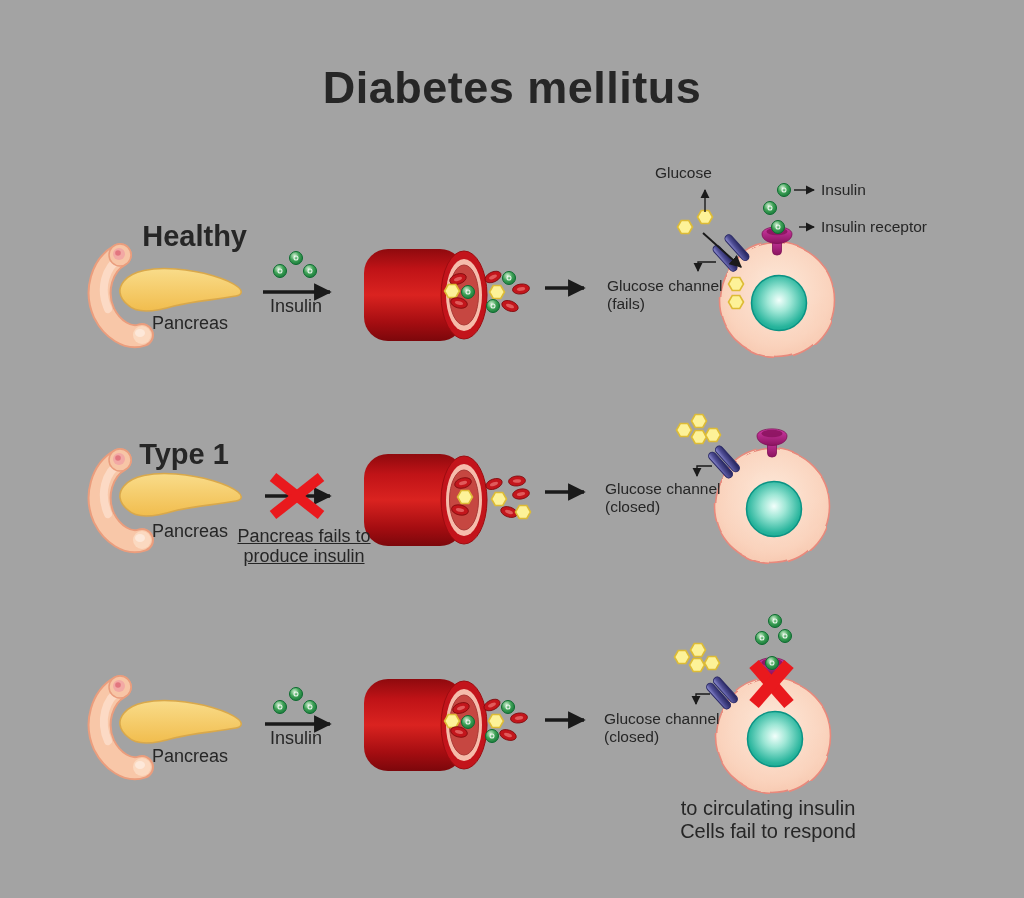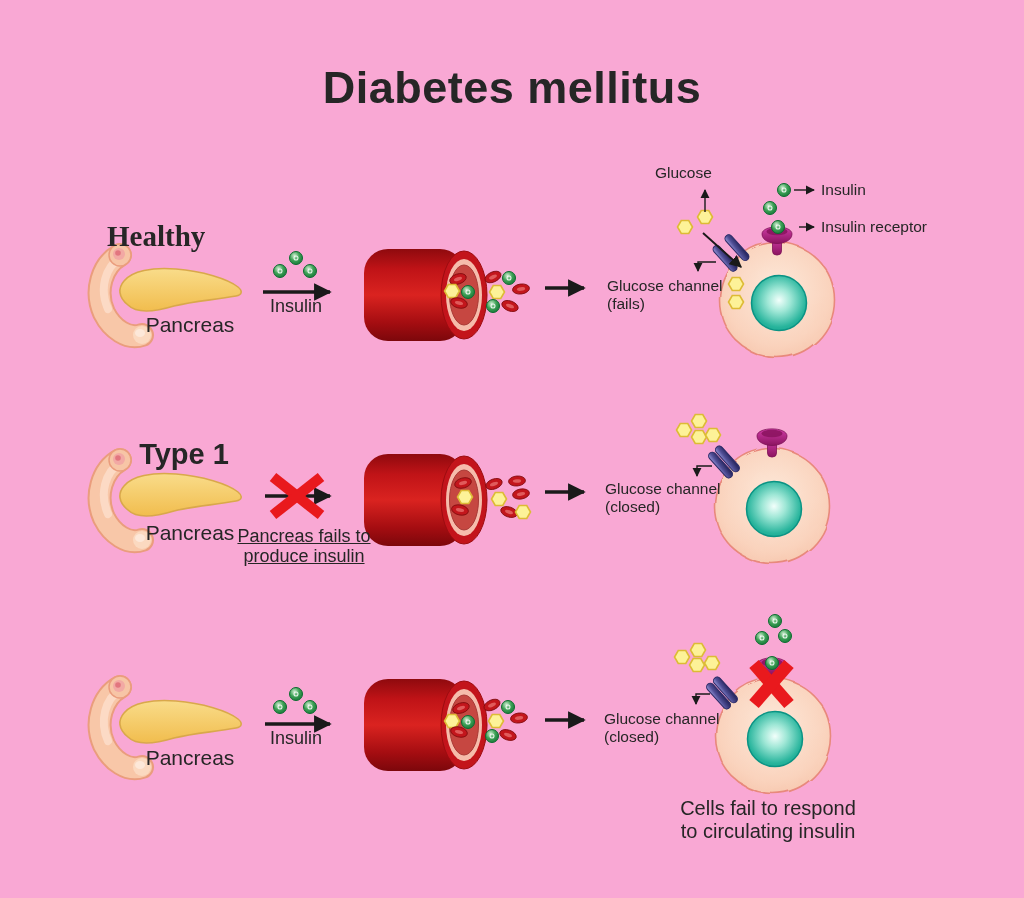--- a/index.html
+++ b/index.html
@@ -1,25 +1,25 @@
 <!DOCTYPE html>
 <html style="--text: #262626; --arrow-black: #1a1a1a; --insulin-green: #1f8a44; --glucose-yellow: #fdf298; --vessel-red: #b30e13; --vessel-lining-pink: #f6bcab; --cell-pink: #f9cdb4; --nucleus-teal: #15b09a; --receptor-magenta: #b02588; --channel-purple: #3c3b7c; --cross-red: #e9191d; --pancreas-yellow: #f5c95e; --duodenum-peach: #f8c7a8;"><head>
 <meta charset="utf-8">
 <style>
   html,body{margin:0;padding:0;background:#fff;}
-  #stage{position:relative;width:1024px;height:898px;background:#f9a8d4;overflow:hidden;
+  #stage{position:relative;width:1024px;height:898px;background:#a3a3a3;overflow:hidden;
          font-family:"Liberation Sans",sans-serif;color:var(--text,#262626);}
   #art{position:absolute;left:0;top:0;}
   .lbl{position:absolute;white-space:nowrap;color:var(--text,#262626);}
   .title{left:0;right:0;top:62px;text-align:center;font-size:45px;font-weight:600;letter-spacing:.5px;}
   .row-label{font-size:29px;font-weight:600;}
-  #healthy-label{left:107px;top:220px;width:140px;text-align:left;font-family:Liberation Serif, serif;}
+  #healthy-label{left:107px;top:220px;width:140px;text-align:right;}
   #type1-label{left:114px;top:438px;width:140px;text-align:center;}
   #type2-label{left:113px;top:653px;width:140px;text-align:center;}
-  .organ-label{font-size:21px;}
+  .organ-label{font-size:18px;}
   #healthy-pancreas{left:130px;top:313px;width:120px;text-align:center;}
   #type1-pancreas{left:130px;top:521px;width:120px;text-align:center;}
   #type2-pancreas{left:130px;top:746px;width:120px;text-align:center;}
   .insulin-label{font-size:18px;}
   #healthy-insulin{left:246px;top:296px;width:100px;text-align:center;}
   #type2-insulin{left:246px;top:728px;width:100px;text-align:center;}
   .callout{font-size:15.5px;}
   #glucose-callout{left:655px;top:164px;width:100px;text-align:left;}
   #insulin-callout{left:821px;top:181px;}
   #receptor-callout{left:821px;top:218px;}
@@ -283,17 +283,17 @@
     <div>(closed)</div>
   </div>
 
   <div class="lbl organ-label" id="type2-pancreas">Pancreas</div>
   <div class="lbl insulin-label" id="type2-insulin">Insulin</div>
   <div class="lbl channel-label" id="type2-channel">
     <div>Glucose channel</div>
     <div>(closed)</div>
   </div>
   <div class="lbl fail-text" id="type2-fail">
+    <div>to circulating insulin</div>
     <div>Cells fail to respond</div>
-    <div>to circulating insulin</div>
   </div>
 
 </div>
 
 </body></html>

